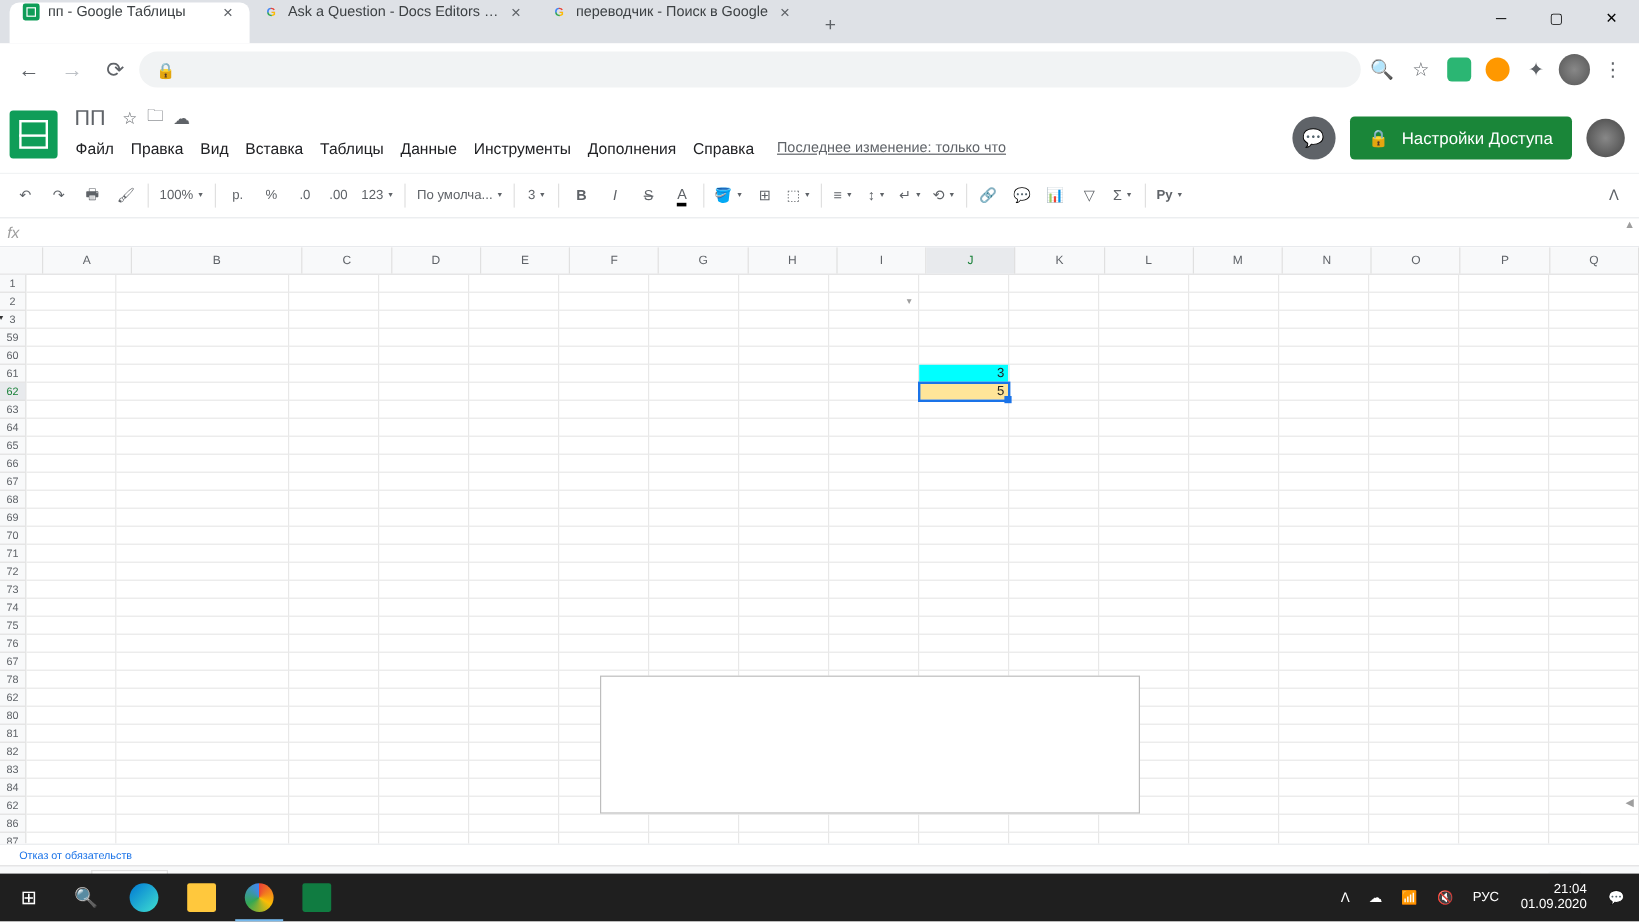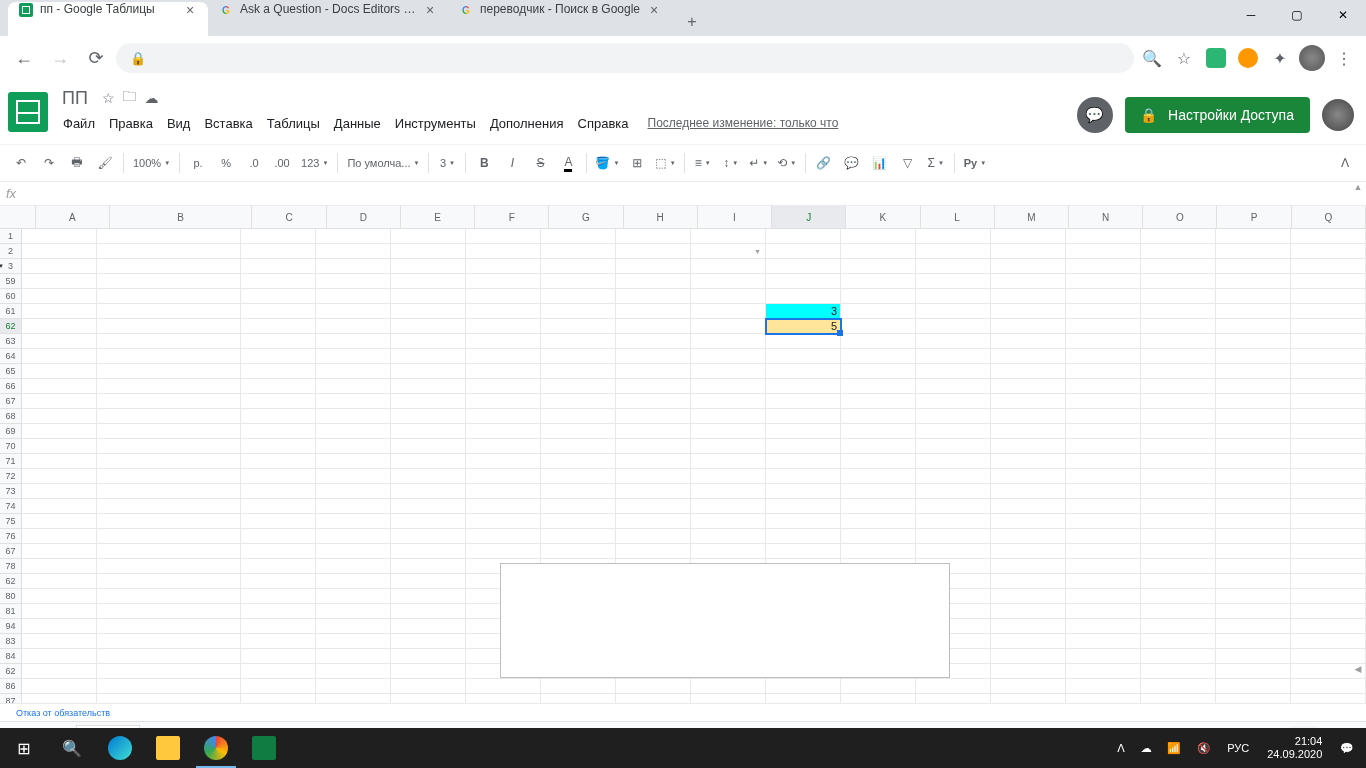--- a/index.html
+++ b/index.html
@@ -296,21 +296,21 @@
         <div class="row-head">72</div>
         <div class="row-head">73</div>
         <div class="row-head">74</div>
         <div class="row-head">75</div>
         <div class="row-head">76</div>
         <div class="row-head">67</div>
         <div class="row-head">78</div>
         <div class="row-head">62</div>
         <div class="row-head">80</div>
         <div class="row-head">81</div>
-        <div class="row-head">94</div>
+        <div class="row-head">82</div>
         <div class="row-head">83</div>
         <div class="row-head">84</div>
         <div class="row-head">62</div>
         <div class="row-head">86</div>
         <div class="row-head">87</div>
       </div>
     <div class="cells" id="cells">
         <div class="cell-row">
           <div class="cell" style="width: 75px;"></div>
           <div class="cell" style="width: 144px;"></div>
@@ -965,17 +965,17 @@
       <span class="task-icon" style="background:#107c41"></span>
     </div>
   <div class="task-right">
     <span class="task-tray">ᐱ</span>
     <span class="task-tray">☁</span>
     <span class="task-tray">📶</span>
     <span class="task-tray">🔇</span>
     <span class="task-lang">РУС</span>
     <div class="task-clock">
       <div>21:04</div>
-      <div>24.09.2020</div>
+      <div>01.09.2020</div>
     </div>
     <span class="task-tray">💬</span>
   </div>
 </div>
 
 </body></html>

